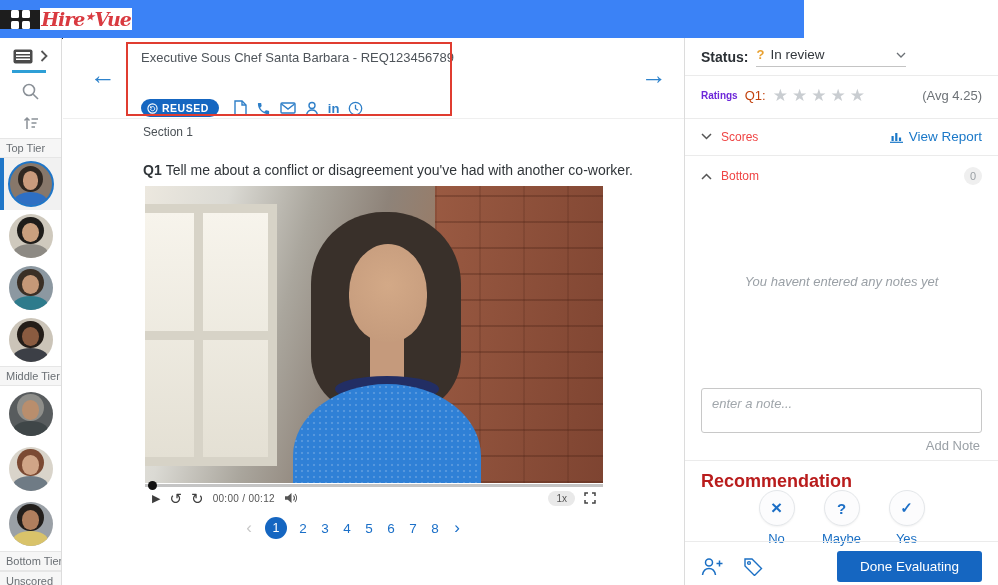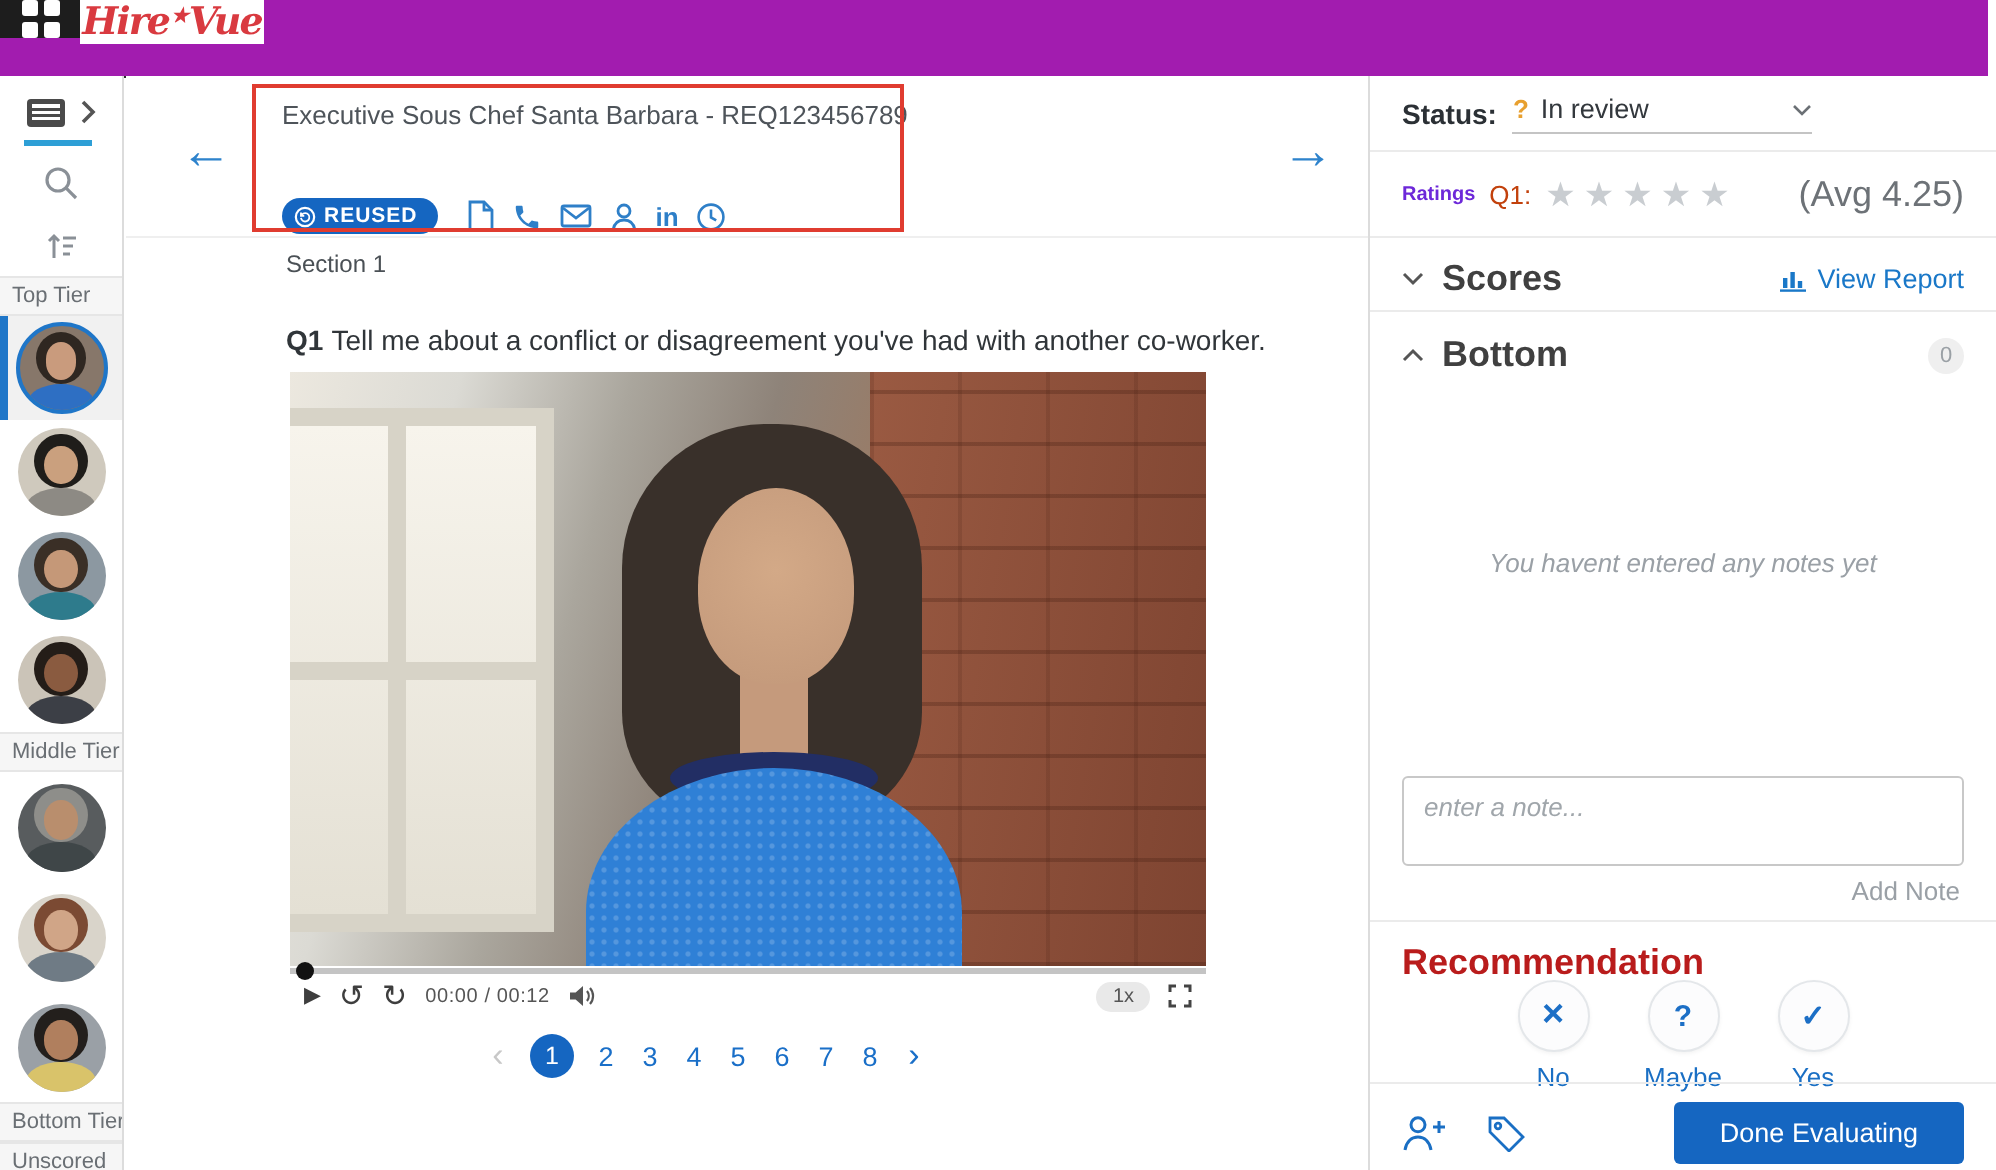--- a/index.html
+++ b/index.html
@@ -1,22 +1,22 @@
 <!DOCTYPE html>
 <html><head>
 <meta charset="utf-8">
 <style>
   html,body{margin:0;padding:0;}
   body{width:998px;height:585px;position:relative;overflow:hidden;background:#fff;
        font-family:"Liberation Sans",sans-serif;color:#33383d;}
   svg{display:block;}
 
   
-  .topnav{position:absolute;left:0;top:0;width:994px;height:38px;background:#a21caf;
-          display:flex;align-items:flex-start;border-bottom:1px solid #2a2a2a;}
+  .topnav{position:absolute;left:0;top:0;width:804px;height:38px;background:#3b82f6;
+          display:flex;align-items:center;border-bottom:1px solid #2a2a2a;}
   .apps-btn{width:40px;background:#1d1d1d;display:flex;align-items:center;justify-content:center;}
   .apps-grid{display:grid;grid-template-columns:8px 8px;grid-gap:3px;}
   .apps-grid b{width:8px;height:8px;background:#fff;border-radius:1.5px;}
   .logo-box{width:92px;background:#fff;display:flex;align-items:center;justify-content:center;}
   .logo{font-family:"DejaVu Serif",serif;font-style:italic;font-weight:bold;
         font-size:19px;color:#d93a40;letter-spacing:-1px;white-space:nowrap;}
   .logo .logo-star{font-size:10px;vertical-align:6px;margin:0 1px;}
   .nav-items{display:flex;margin-left:18px;}
   .nav-item{padding:0 16px;line-height:38px;font-size:14px;color:#ececec;cursor:pointer;}
   .nav-item.active{background:#9d9d9d;color:#fff;}
@@ -120,23 +120,23 @@
   .status-label{font-size:14px;font-weight:bold;color:#2b3035;}
   .status-select{display:flex;align-items:center;gap:6px;width:150px;border-bottom:1px solid #c4c4c4;
                  padding-bottom:4px;cursor:pointer;}
   .help-q{color:#e8a02f;font-weight:bold;font-size:13px;}
   .status-value{font-size:13.5px;color:#33383d;}
   .status-chevron{margin-left:auto;}
   .ratings-row{position:absolute;left:16px;right:16px;top:49px;display:flex;align-items:center;gap:7px;}
   .ratings-label{font-size:10px;font-weight:bold;color:#6d28d9;}
   .ratings-q{font-size:13px;color:#c2410c;}
   .stars{color:#c9cdd1;font-size:17px;letter-spacing:4px;cursor:pointer;line-height:1;}
-  .ratings-avg{margin-left:auto;font-size:18px;color:#6d7277;}
+  .ratings-avg{margin-left:auto;font-size:13px;color:#6d7277;}
   .sect-row{position:absolute;left:16px;right:16px;display:flex;align-items:center;gap:9px;cursor:pointer;}
-  .sect-title{font-size:18px;font-weight:bold;color:#404040;}
+  .sect-title{font-size:12px;font-weight:normal;color:#ef4444;}
   .view-report{margin-left:auto;display:flex;align-items:center;gap:5px;color:#1a78c8;
                font-size:13.5px;cursor:pointer;}
   .notes-count{margin-left:auto;width:18px;height:18px;border-radius:50%;background:#efefef;
                color:#9aa0a5;font-size:11px;line-height:18px;text-align:center;}
   .notes-empty{position:absolute;left:0;top:236px;width:100%;text-align:center;font-style:italic;
                font-size:13px;color:#9aa0a6;}
   .note-input{position:absolute;left:16px;top:350px;width:281px;height:45px;box-sizing:border-box;
               border:1px solid #c8c8c8;border-radius:3px;padding:7px 10px;font-size:13px;
               font-family:"Liberation Sans",sans-serif;color:#33383d;resize:none;outline:none;}
   .note-input::placeholder{font-style:italic;color:#a0a6ab;}

